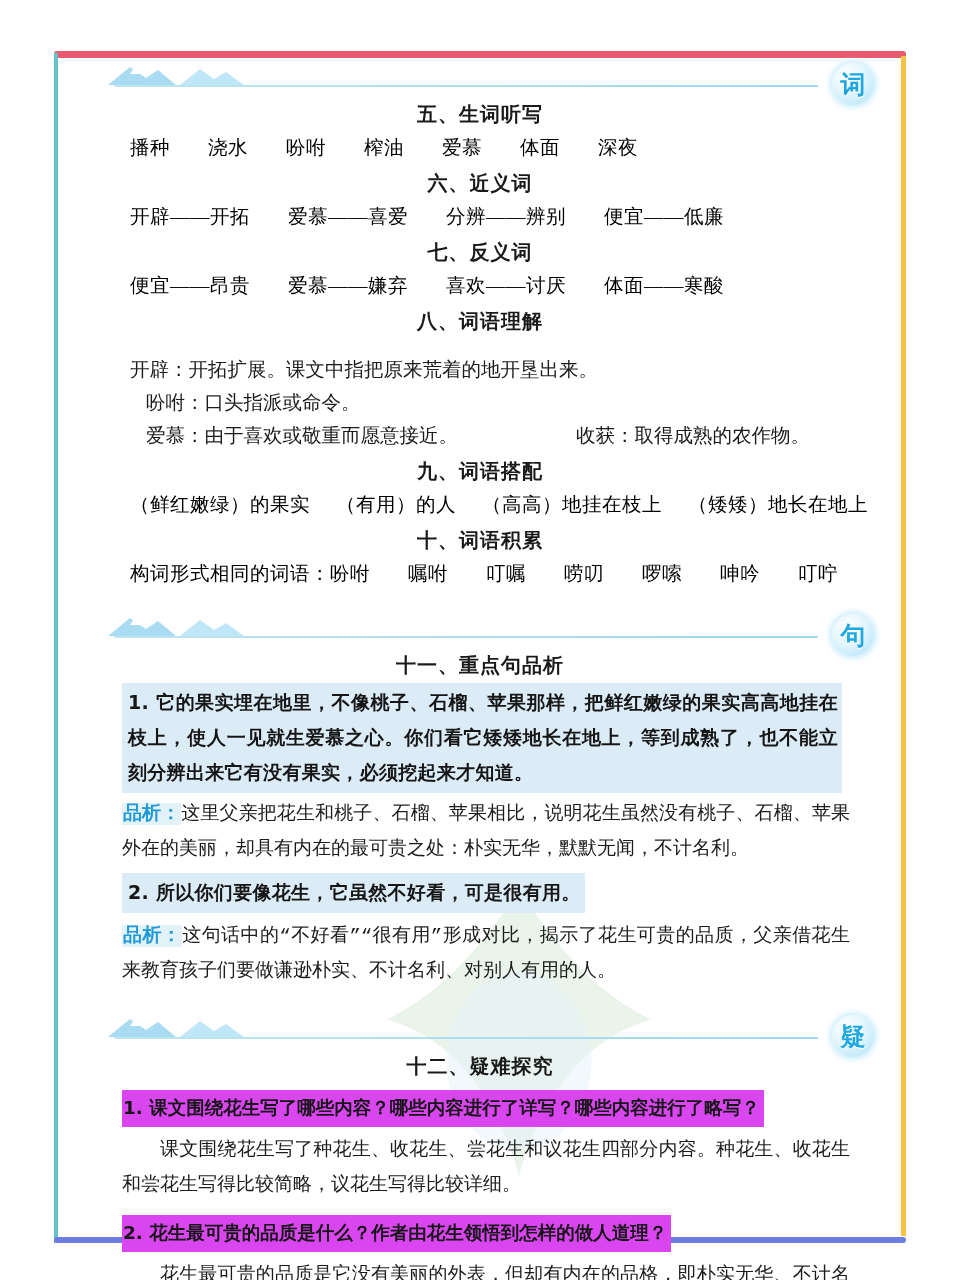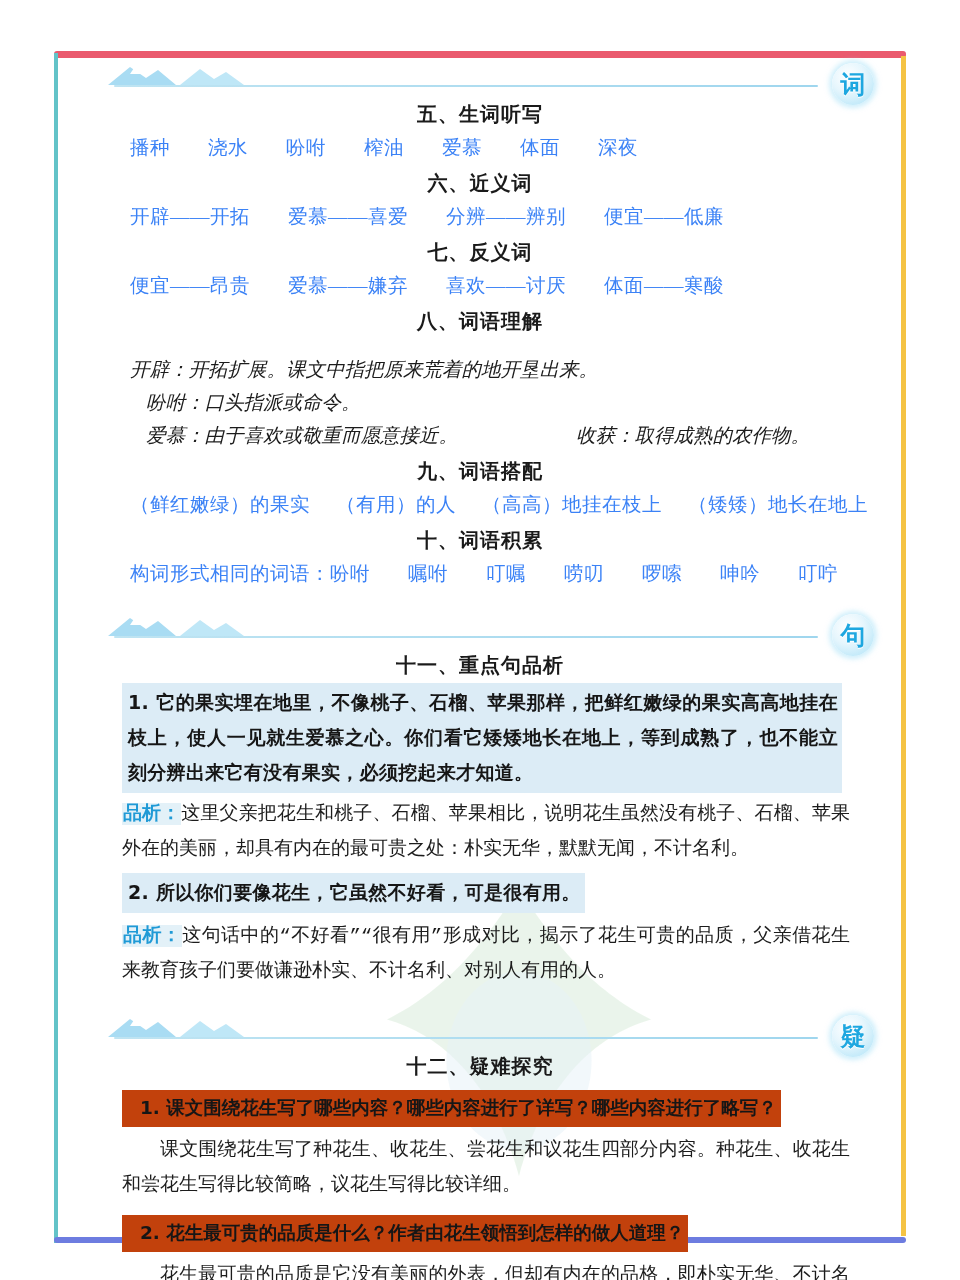--- a/index.html
+++ b/index.html
@@ -122,30 +122,30 @@
     font-size: 20px;
     color: #1a1a1a;
     margin: 6px 0 4px 6px;
     letter-spacing: 1px;
     text-align: center;
   }
 
   
   .line {
     font-size: 19.5px;
-    color: #3b82f6;
+    color: #000000;
     margin: 3px 0 3px 52px;
     line-height: 32px;
     letter-spacing: 0.5px;
   }
   .line .gap { display: inline-block; width: 26px; }
   .line .gap-lg { display: inline-block; width: 38px; }
 
   
-  .defs { margin: 18px 0 2px 52px; font-style: italic; }
+  .defs { margin: 18px 0 2px 52px; }
   .def-row {
     display: flex;
     line-height: 33px;
     font-size: 19.5px;
     color: #1c1c1c;
   }
   .def-row .c1 { width: 430px; flex: none; padding-left: 16px; }
   .def-row .c2 { flex: 1; }
   .def-full { font-size: 19.5px; line-height: 33px; color: #1c1c1c; }
 
@@ -180,27 +180,27 @@
     color: #1f9ad6;
     font-weight: bold;
     background: #e3f1f8;
     padding: 0 1px;
   }
 
   
   .question {
     margin: 6px 0 2px 44px;
     margin-right: 40px;
-    background: #c2410c;
+    background: #d946ef;
     font-family: "DejaVu Sans", "Liberation Sans", sans-serif;
     font-weight: bold;
     font-size: 18.5px;
     line-height: 32px;
     color: #161616;
-    padding: 2px 4px 3px 18px;
+    padding: 2px 4px 3px 1px;
     display: inline-block;
   }
   .answer {
     margin: 2px 0 8px 44px;
     margin-right: 26px;
     font-family: "DejaVu Serif", serif;
     font-size: 19px;
     line-height: 35px;
     color: #1c1c1c;
     text-indent: 38px;

